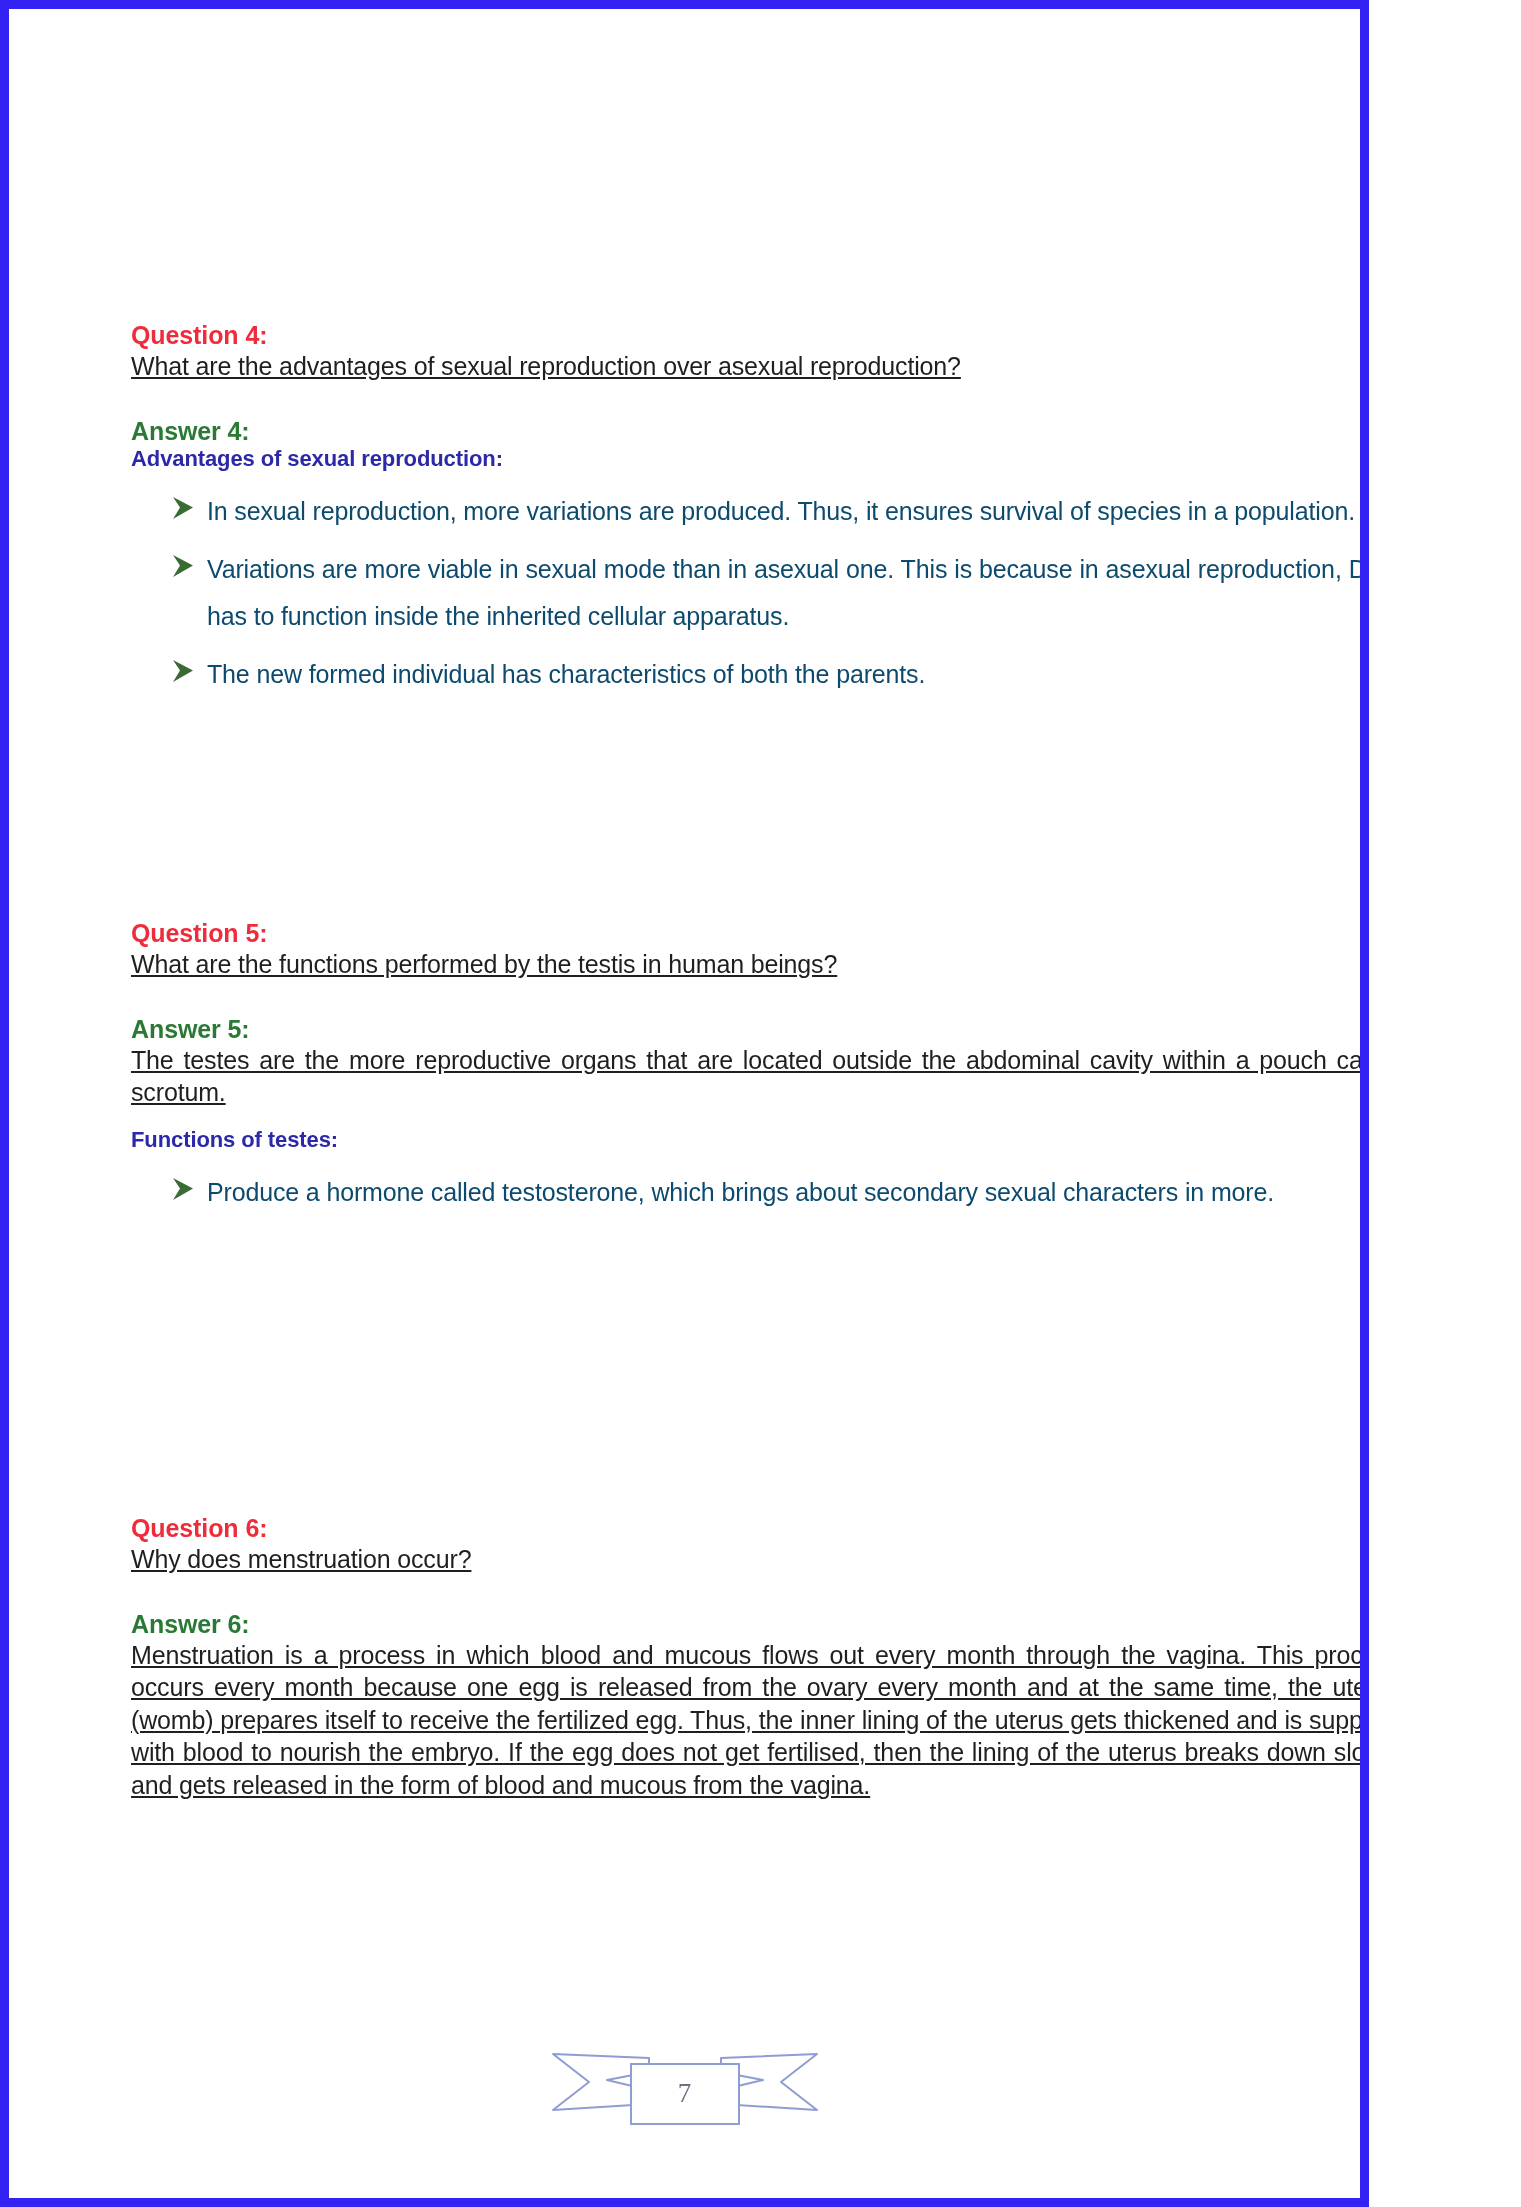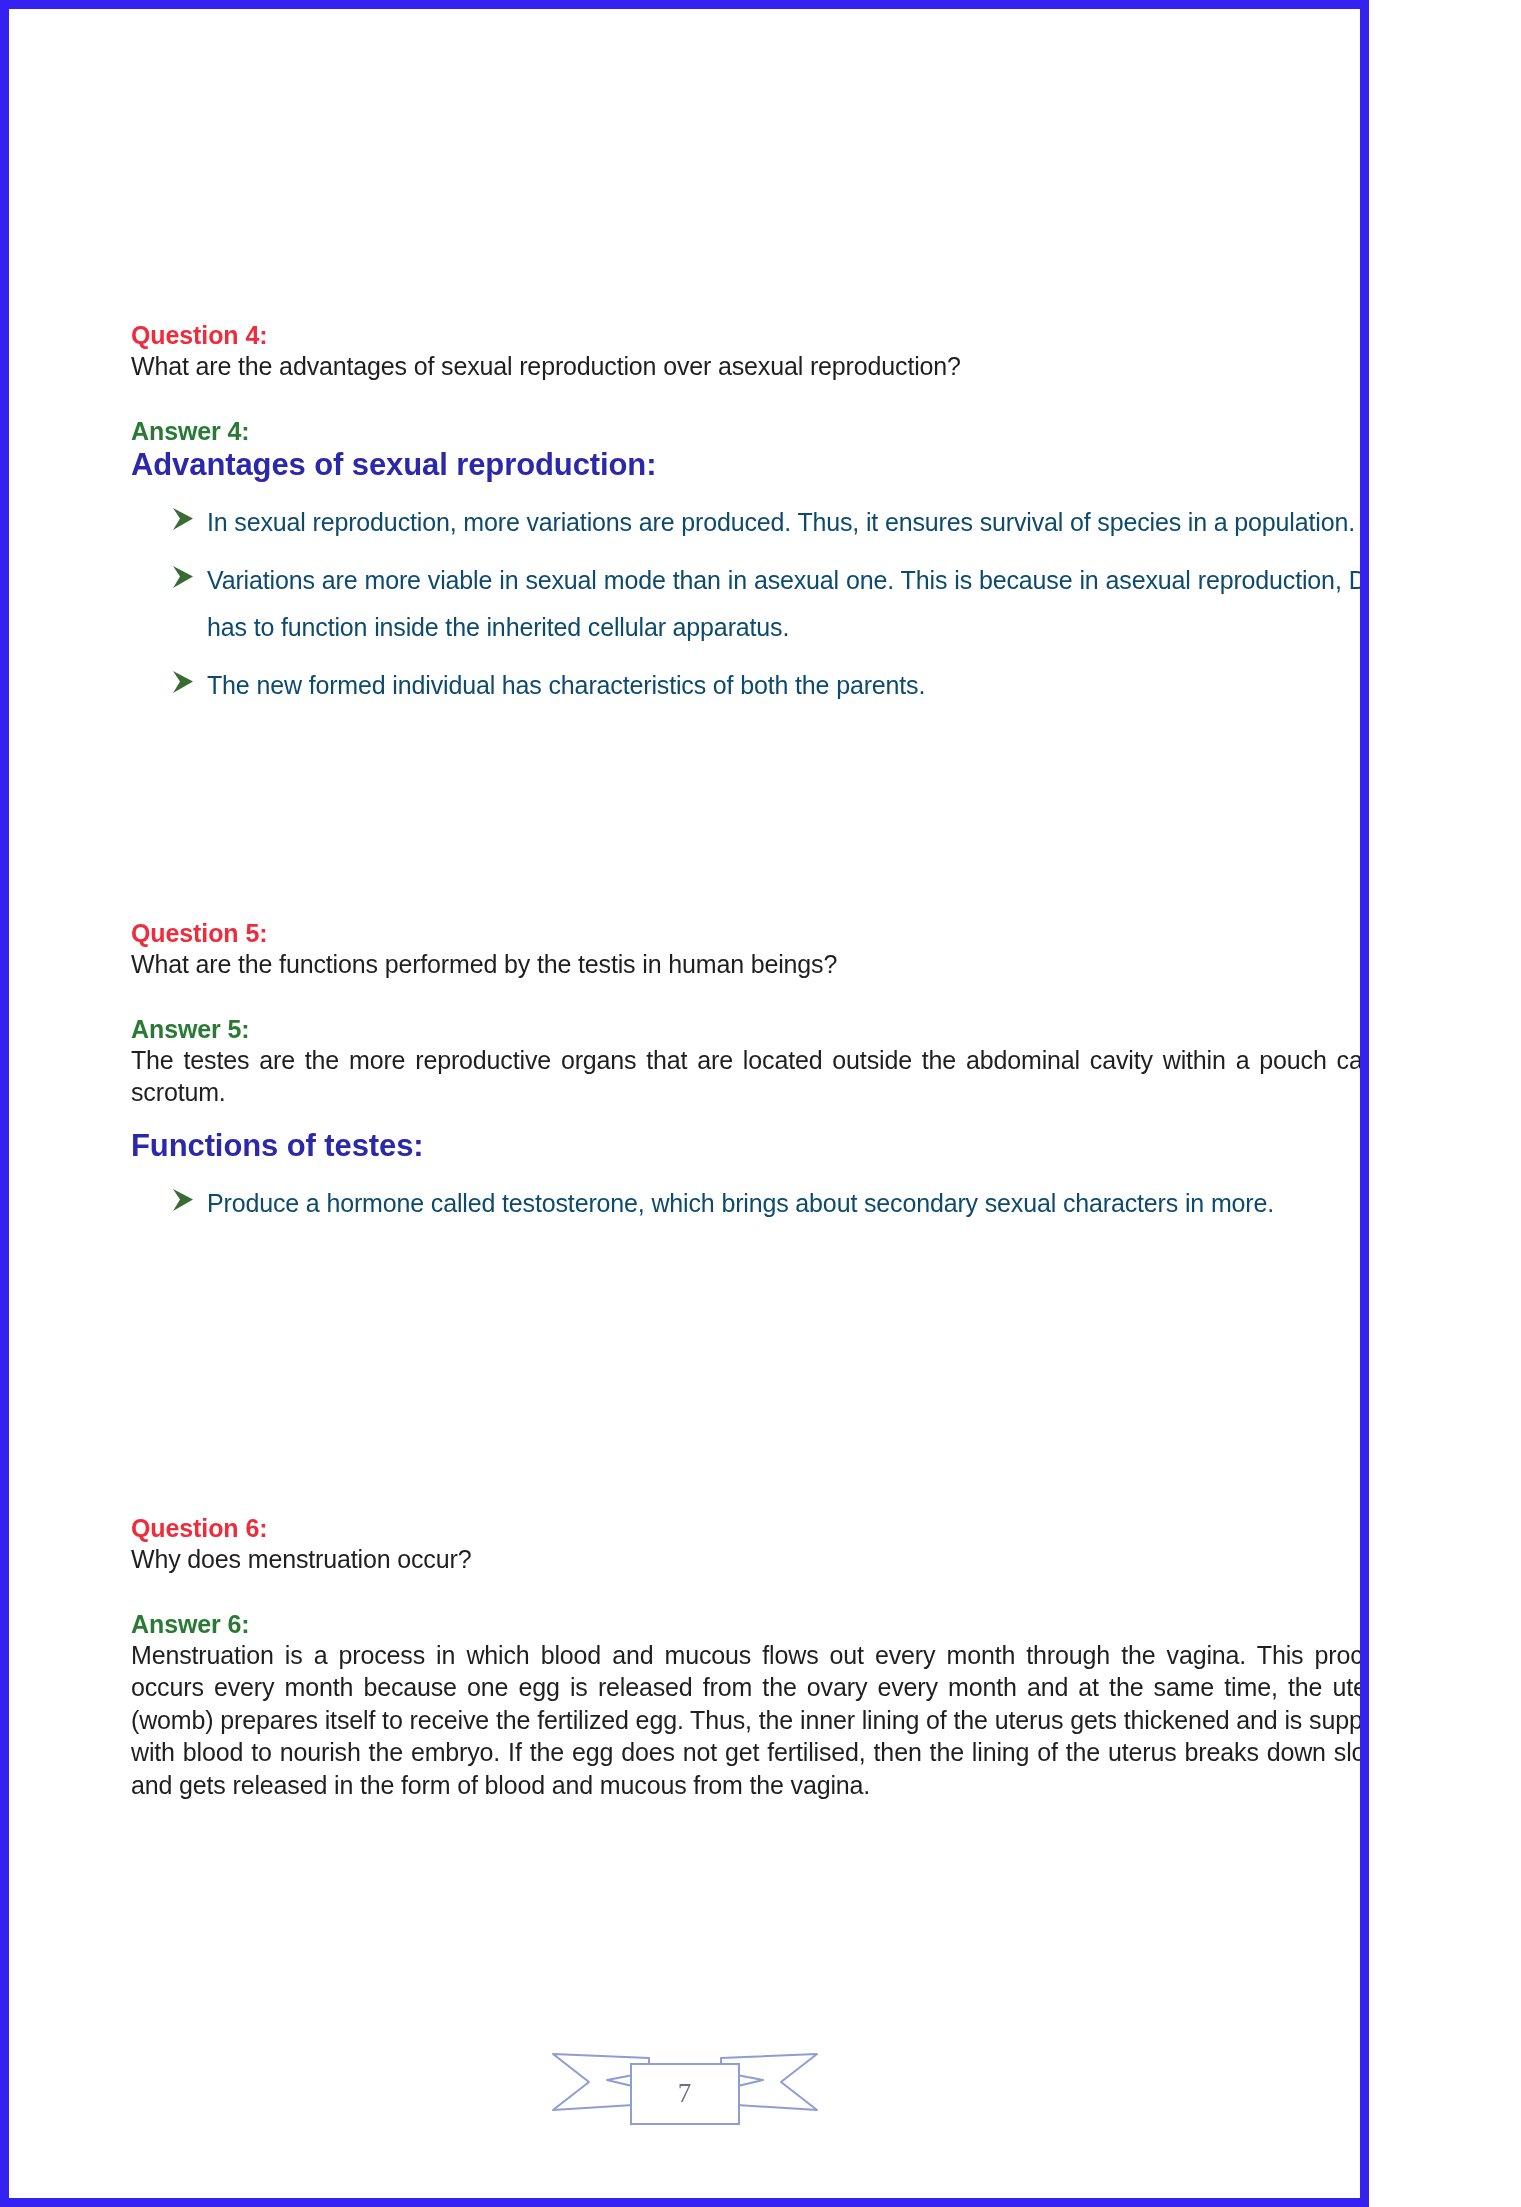--- a/index.html
+++ b/index.html
@@ -59,33 +59,34 @@
 
   .a-heading {
     font-size: 25px;
     font-weight: bold;
     color: #2a7a36;
     line-height: 1.16;
     letter-spacing: -0.1px;
   }
 
   .sub-heading {
-    font-size: 31px;
+    font-size: 22px;
     font-weight: bold;
     color: #2b28aa;
     line-height: 1.2;
     letter-spacing: -0.1px;
   }
 
   
   .body-text {
     font-size: 25px;
     color: #201f1f;
     line-height: 1.30;
     letter-spacing: -0.15px;
+    text-decoration: underline;
   }
 
   .body-text.justify { text-align: justify; }
   .gap-md  { height: 34px; }
   .gap-lg  { height: 18px; }
 
   
   .bullet-list {
     list-style: none;
     margin-top: 16px;

